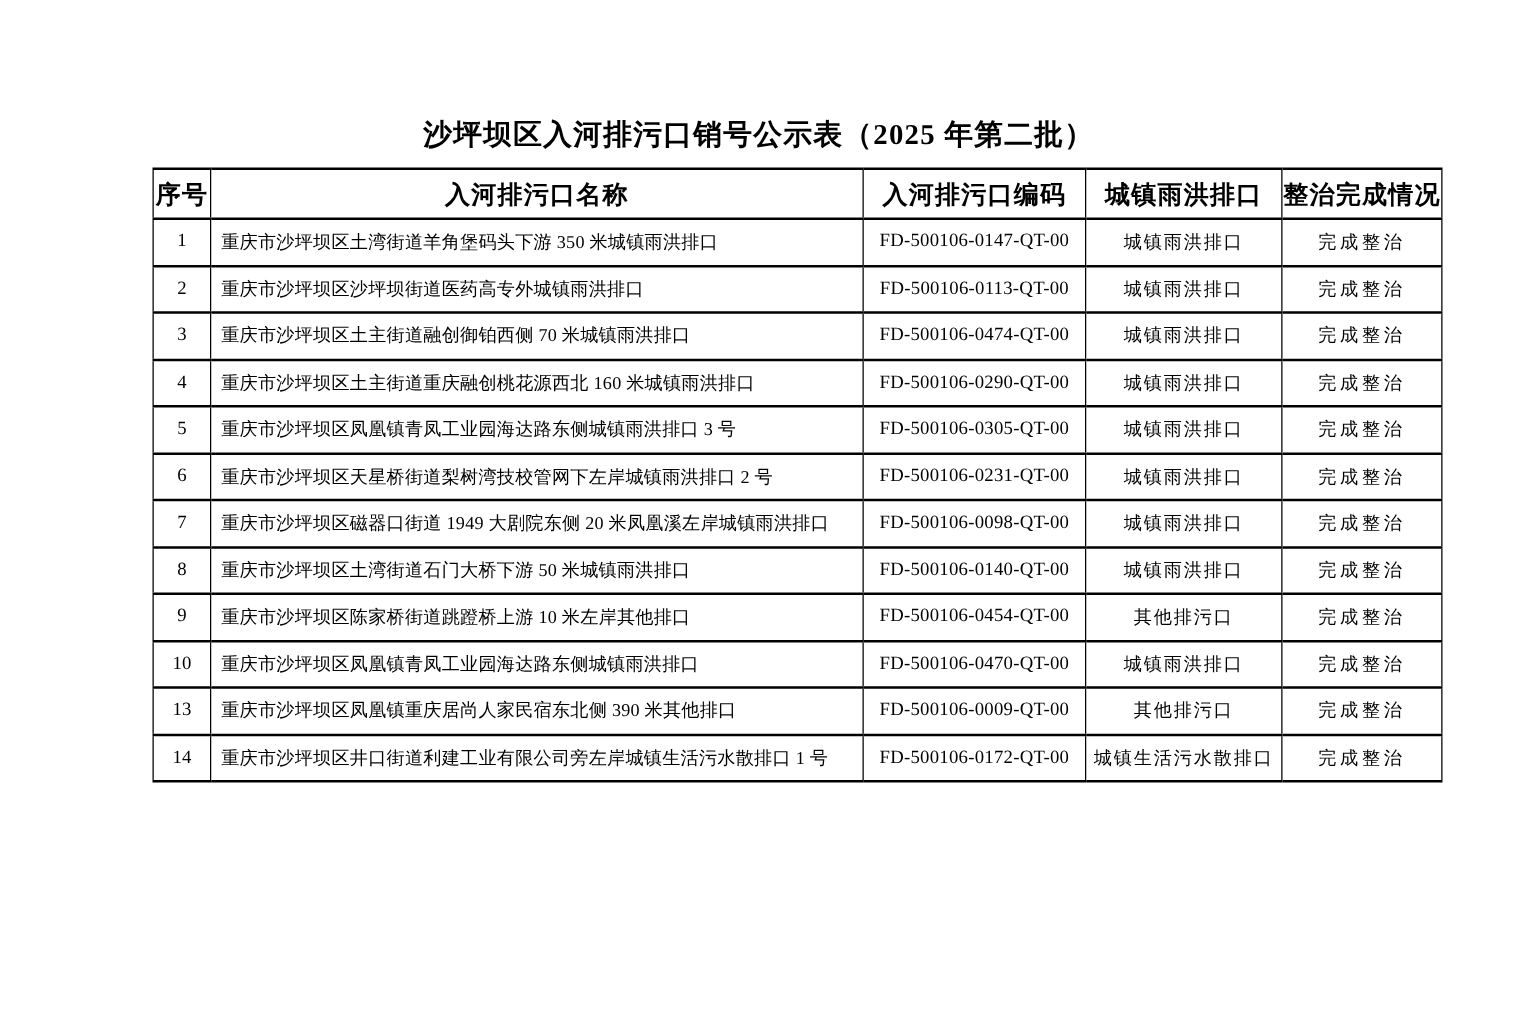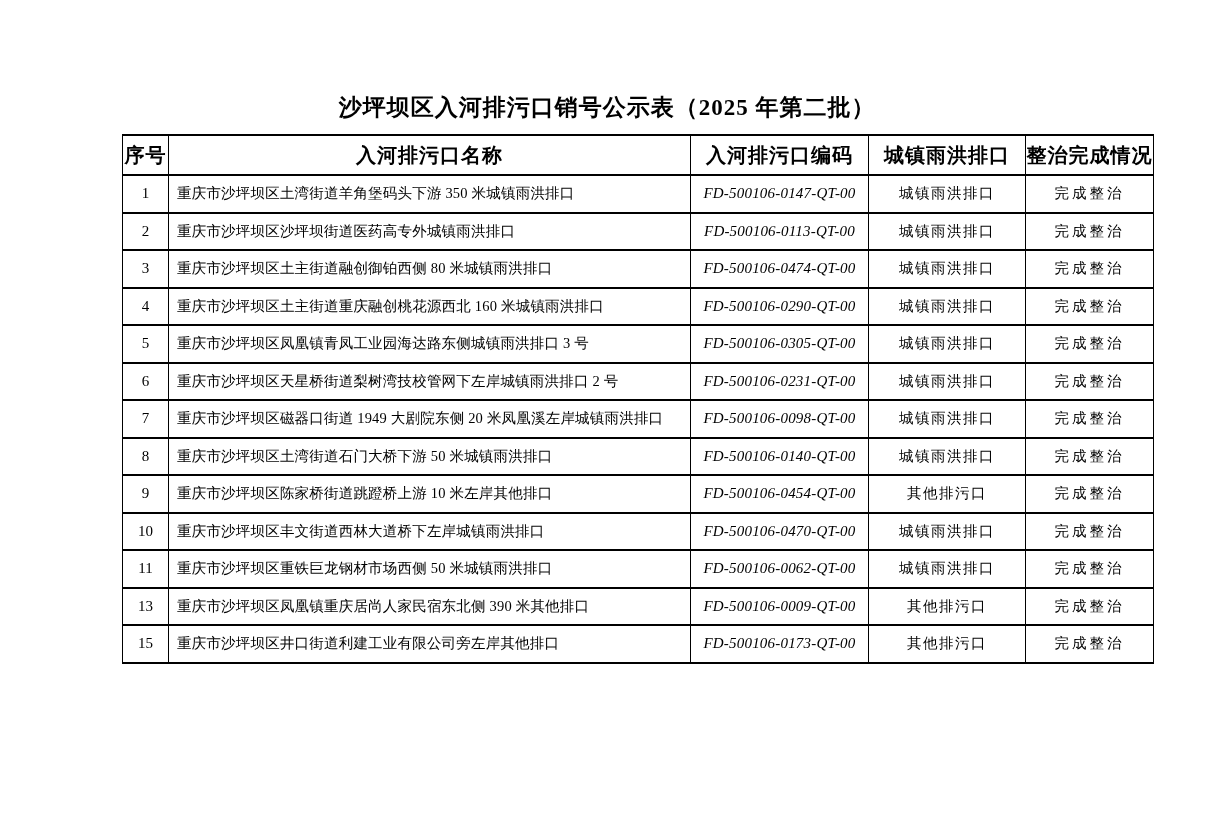--- a/index.html
+++ b/index.html
@@ -57,21 +57,21 @@
     font-size: 14.5px;
     text-align: center;
   }
   td.cell-no   { font-size: 15px; letter-spacing: 0; }
   td.cell-name {
     text-align: left;
     padding-left: 8px;
     padding-right: 2px;
     letter-spacing: 0.2px;
   }
-  td.cell-code { font-size: 15px; letter-spacing: 0.2px; font-style: italic; }
+  td.cell-code { font-size: 15px; letter-spacing: 0.2px; }
   td.cell-type { letter-spacing: 1.5px; margin-left: 32px; }
   td.cell-status { letter-spacing: 3px; }
 </style>
 </head>
 <body>
 
 <div class="page">
 
   <h1 class="doc-title">沙坪坝区入河排污口销号公示表（2025 年第二批）</h1>
 
@@ -104,21 +104,21 @@
   <tr>
     <td class="cell-no">2</td>
     <td class="cell-name">重庆市沙坪坝区沙坪坝街道医药高专外城镇雨洪排口</td>
     <td class="cell-code">FD-500106-0113-QT-00</td>
     <td class="cell-type">城镇雨洪排口</td>
     <td class="cell-status">完成整治</td>
   </tr>
 
   <tr>
     <td class="cell-no">3</td>
-    <td class="cell-name">重庆市沙坪坝区土主街道融创御铂西侧 80 米城镇雨洪排口</td>
+    <td class="cell-name">重庆市沙坪坝区土主街道融创御铂西侧 70 米城镇雨洪排口</td>
     <td class="cell-code">FD-500106-0474-QT-00</td>
     <td class="cell-type">城镇雨洪排口</td>
     <td class="cell-status">完成整治</td>
   </tr>
 
   <tr>
     <td class="cell-no">4</td>
     <td class="cell-name">重庆市沙坪坝区土主街道重庆融创桃花源西北 160 米城镇雨洪排口</td>
     <td class="cell-code">FD-500106-0290-QT-00</td>
     <td class="cell-type">城镇雨洪排口</td>
@@ -160,47 +160,40 @@
   <tr>
     <td class="cell-no">9</td>
     <td class="cell-name">重庆市沙坪坝区陈家桥街道跳蹬桥上游 10 米左岸其他排口</td>
     <td class="cell-code">FD-500106-0454-QT-00</td>
     <td class="cell-type">其他排污口</td>
     <td class="cell-status">完成整治</td>
   </tr>
 
   <tr>
     <td class="cell-no">10</td>
-    <td class="cell-name">重庆市沙坪坝区丰文街道西林大道桥下左岸城镇雨洪排口</td>
+    <td class="cell-name">重庆市沙坪坝区凤凰镇青凤工业园海达路东侧城镇雨洪排口</td>
     <td class="cell-code">FD-500106-0470-QT-00</td>
     <td class="cell-type">城镇雨洪排口</td>
     <td class="cell-status">完成整治</td>
   </tr>
 
-  <tr>
-    <td class="cell-no">11</td>
-    <td class="cell-name">重庆市沙坪坝区重铁巨龙钢材市场西侧 50 米城镇雨洪排口</td>
-    <td class="cell-code">FD-500106-0062-QT-00</td>
-    <td class="cell-type">城镇雨洪排口</td>
-    <td class="cell-status">完成整治</td>
-  </tr>
 
 
   <tr>
     <td class="cell-no">13</td>
     <td class="cell-name">重庆市沙坪坝区凤凰镇重庆居尚人家民宿东北侧 390 米其他排口</td>
     <td class="cell-code">FD-500106-0009-QT-00</td>
     <td class="cell-type">其他排污口</td>
     <td class="cell-status">完成整治</td>
   </tr>
 
-
   <tr>
-    <td class="cell-no">15</td>
-    <td class="cell-name">重庆市沙坪坝区井口街道利建工业有限公司旁左岸其他排口</td>
-    <td class="cell-code">FD-500106-0173-QT-00</td>
-    <td class="cell-type">其他排污口</td>
+    <td class="cell-no">14</td>
+    <td class="cell-name">重庆市沙坪坝区井口街道利建工业有限公司旁左岸城镇生活污水散排口 1 号</td>
+    <td class="cell-code">FD-500106-0172-QT-00</td>
+    <td class="cell-type">城镇生活污水散排口</td>
     <td class="cell-status">完成整治</td>
   </tr>
+
 </tbody>
   </table>
 
 </div>
 
 </body></html>

